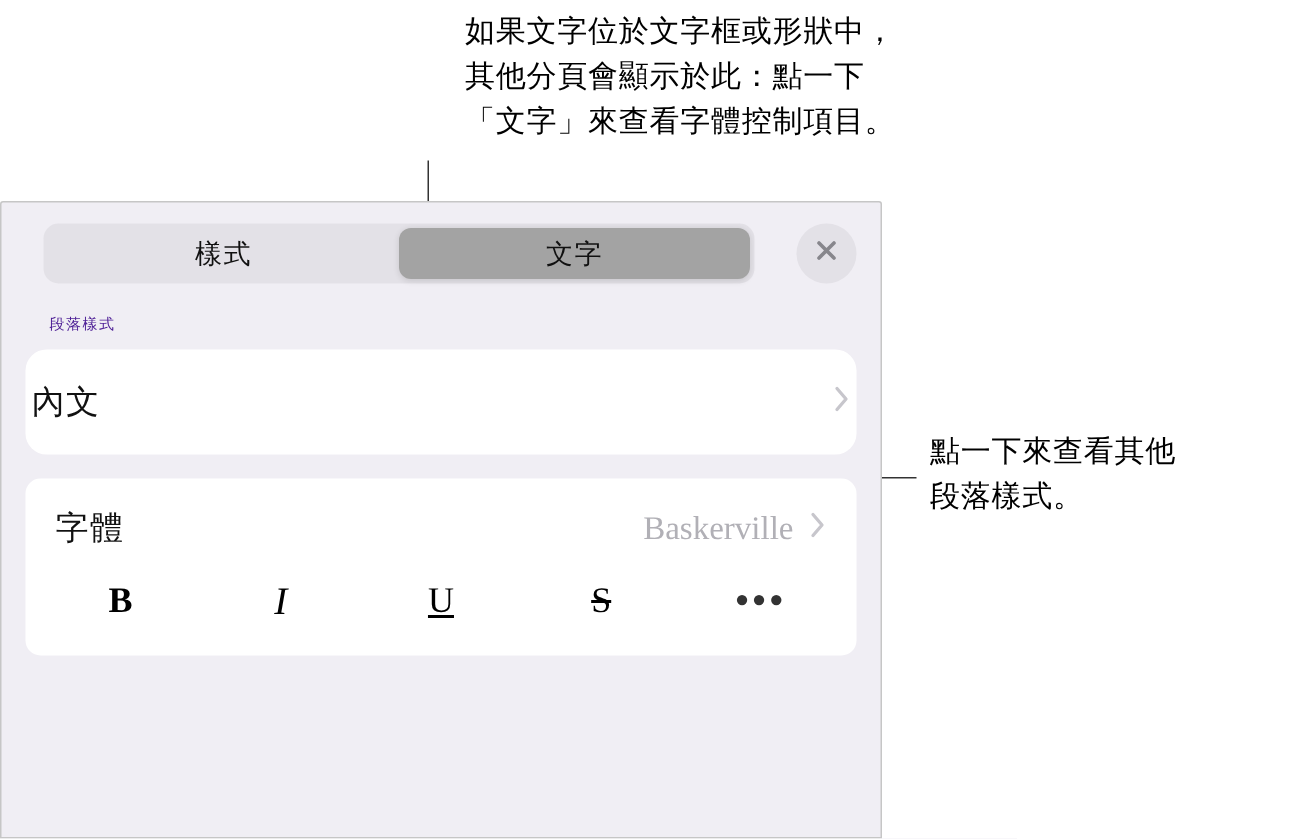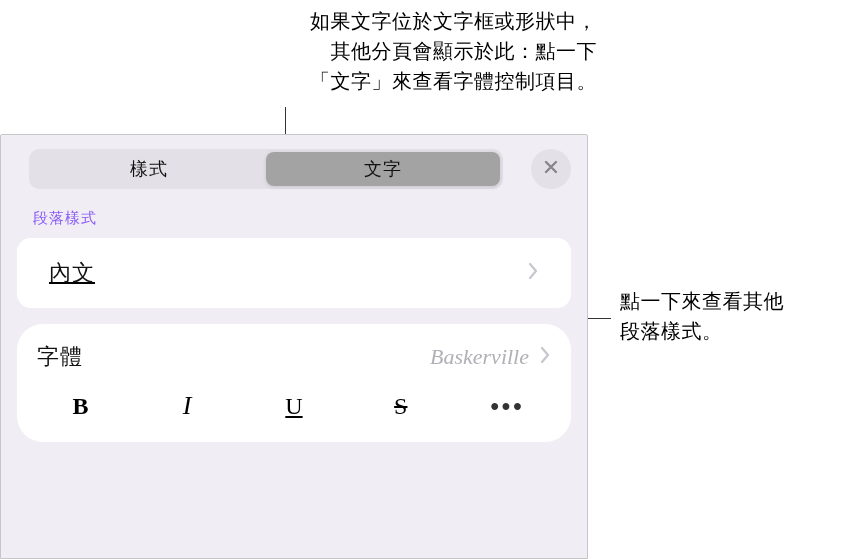--- a/index.html
+++ b/index.html
@@ -13,21 +13,21 @@
     .callout {
       position: absolute;
       font-size: 20px;
       line-height: 1.5;
       color: #000;
       letter-spacing: 0.5px;
     }
     .callout-top {
       top: 6px;
       left: 310px;
-      text-align: right;
+      text-align: left;
     }
     .callout-right {
       top: 286px;
       left: 620px;
     }
     .callout-line-top {
       position: absolute;
       left: 285px;
       top: 107px;
       width: 1px;
@@ -90,67 +90,65 @@
       height: 40px;
       border-radius: 50%;
       background: #e3e1e7;
       display: flex;
       align-items: center;
       justify-content: center;
       cursor: pointer;
     }
     .close-btn svg { width: 16px; height: 16px; }
     .section-label {
-      font-size: 15px;
-      color: #8b5cf6;
+      font-size: 10px;
+      color: #4c1d95;
       padding: 8px 32px 6px 32px;
       letter-spacing: 1px;
     }
     .card {
       margin: 4px 16px 12px 16px;
       background: #fff;
       border-radius: 14px;
     }
     .row {
       display: flex;
       align-items: center;
-      padding: 20px 32px;
-      cursor: pointer;
-      text-decoration: underline;
+      padding: 20px 4px;
+      cursor: pointer;
     }
     .row-label {
       font-size: 22px;
       color: #111;
       flex: 1;
       letter-spacing: 1px;
     }
     .chevron svg { width: 12px; height: 18px; }
     .font-card {
       margin: 16px 16px 0 16px;
       background: #fff;
-      border-radius: 26px;
+      border-radius: 10px;
       padding-bottom: 6px;
     }
     .font-row {
       display: flex;
       align-items: center;
       padding: 18px 20px 12px 20px;
     }
     .font-label {
       font-size: 22px;
       color: #111;
       flex: 1;
       letter-spacing: 1px;
     }
     .font-value {
       font-size: 22px;
       color: #b1b0b6;
       margin-right: 10px;
       font-family: Baskerville, Georgia, serif;
-      font-style: italic;
     }
     .style-row {
       display: flex;
       padding: 0 10px 8px 10px;
       gap: 0;
     }
     .style-btn {
       flex: 1;
       height: 44px;
       display: flex;

